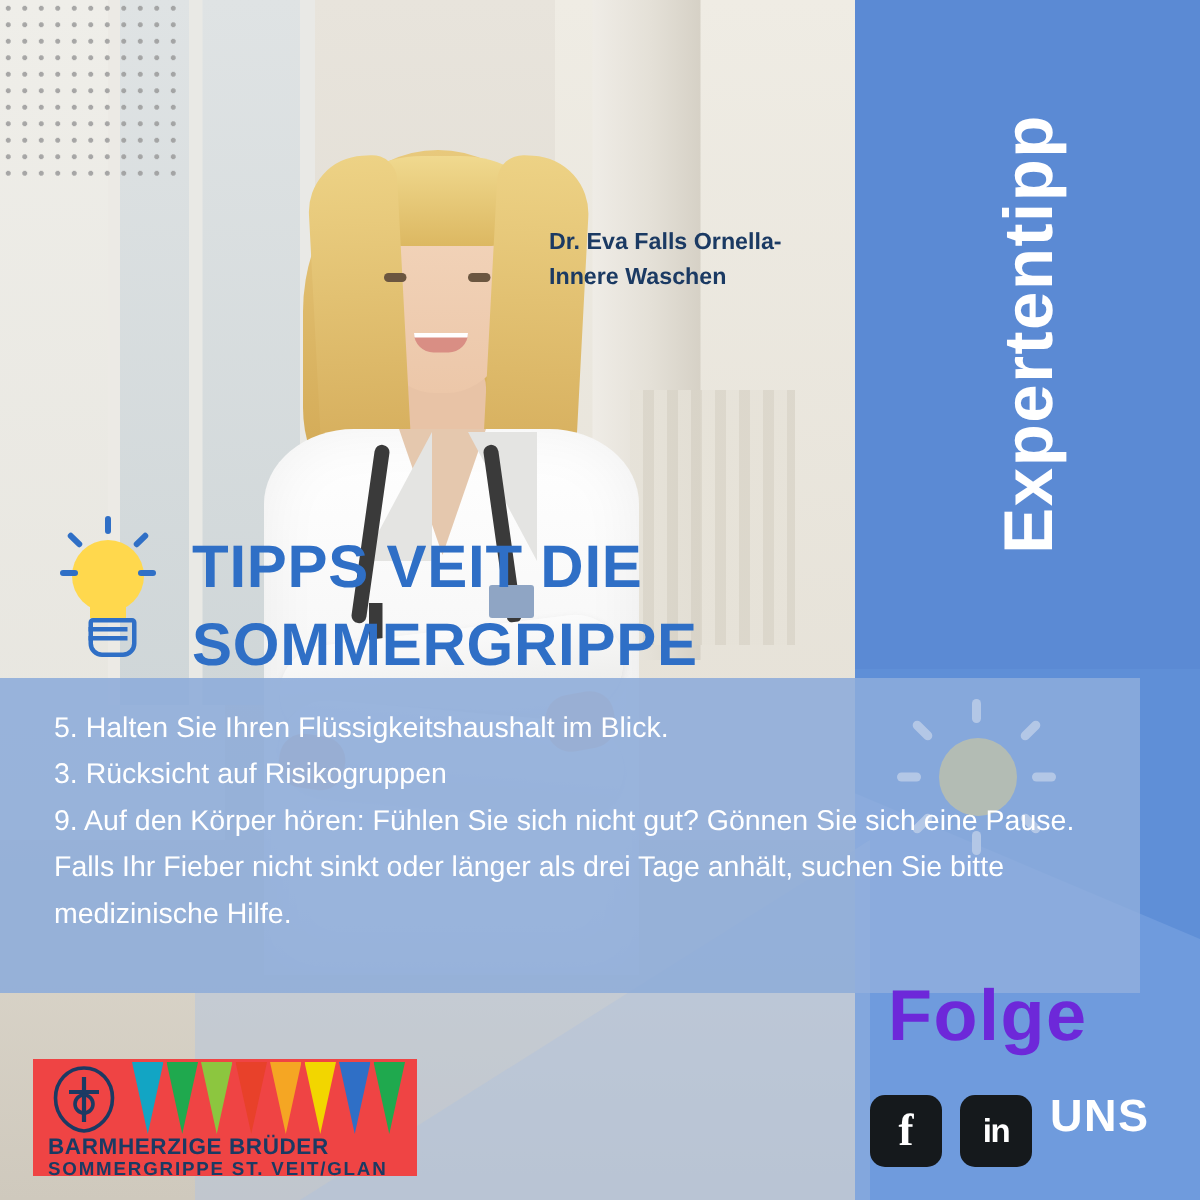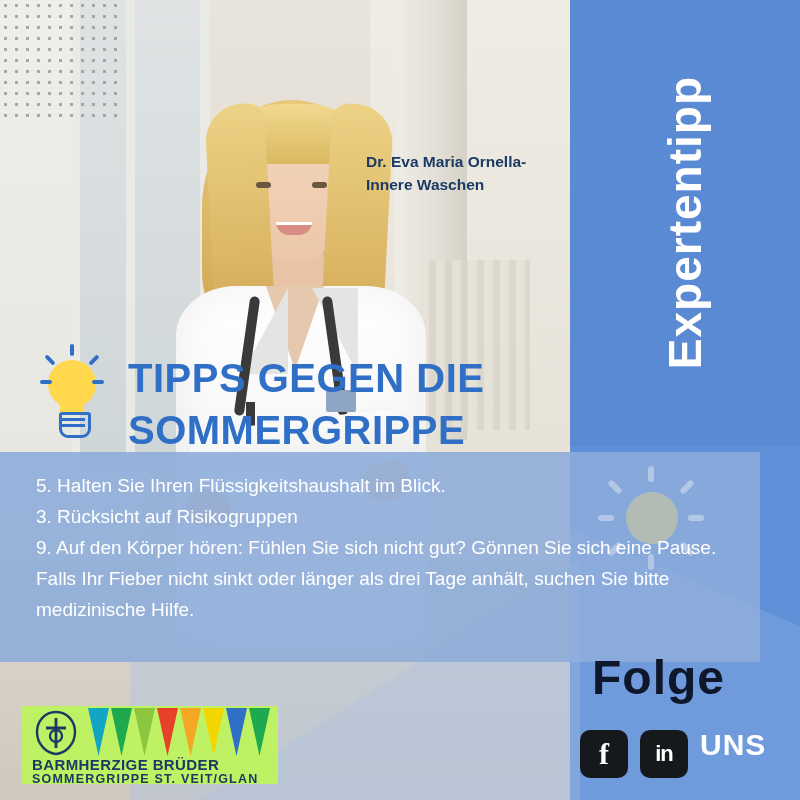--- a/index.html
+++ b/index.html
@@ -250,40 +250,40 @@
 
   
   .doc-name {
     position: absolute; left: 366px; top: 150px; width: 210px;
     font-size: 15.5px; font-weight: bold; color: #1b3a63; line-height: 23px;
   }
 
   
   .logo-box {
     position: absolute; left: 22px; top: 706px; width: 256px; height: 78px;
-    background: #bef264;
+    background: #ef4444;
   }
   .logo-mark {
     position: absolute; left: 10px; top: 4px; width: 48px; height: 46px;
   }
   .logo-bars { position: absolute; left: 66px; top: 2px; width: 182px; height: 48px; display: flex; gap: 2px; }
   .bar { width: 22px; height: 48px; clip-path: polygon(0 0, 100% 0, 50% 100%); }
   .logo-text1 {
     position: absolute; left: 10px; top: 50px; font-size: 15px; font-weight: bold;
     color: #1b3a63; letter-spacing: .4px;
   }
   .logo-text2 {
     position: absolute; left: 10px; top: 66px; font-size: 12.5px; font-weight: bold;
     color: #1b3a63; letter-spacing: 1.2px;
   }
 
   
   .folge {
     position: absolute; left: 592px; top: 650px;
-    font-size: 48px; font-weight: bold; color: #0f172a; letter-spacing: 1px;
+    font-size: 48px; font-weight: bold; color: #6d28d9; letter-spacing: 1px;
   }
   .uns {
     position: absolute; left: 700px; top: 728px;
     font-size: 30px; font-weight: bold; color: #ffffff; letter-spacing: 1px;
   }
   .social {
     position: absolute; left: 580px; top: 730px; display: flex; gap: 12px;
   }
   .sq {
     width: 48px; height: 48px; border-radius: 10px; background: #15191c;
@@ -348,21 +348,21 @@
     <div class="ray" style="left:52px; top:88px; width:6px; height:16px;"></div>
     <div class="ray" style="left:2px; top:49px; width:16px; height:6px;"></div>
     <div class="ray" style="left:92px; top:49px; width:16px; height:6px;"></div>
     <div class="ray" style="left:16px; top:13px; width:6px; height:16px; transform:rotate(-45deg);"></div>
     <div class="ray" style="left:88px; top:13px; width:6px; height:16px; transform:rotate(45deg);"></div>
     <div class="ray" style="left:16px; top:75px; width:6px; height:16px; transform:rotate(45deg);"></div>
     <div class="ray" style="left:88px; top:75px; width:6px; height:16px; transform:rotate(-45deg);"></div>
   </div>
 
   <div class="doc-name">
-    <div>Dr. Eva Maria Ornella-</div>
+    <div>Dr. Eva Falls Ornella-</div>
     <div>Innere Waschen</div>
   </div>
 
   <div class="tri-diag"></div>
   <div class="tri-light"></div>
 
   <div class="tips-panel"></div>
   <div class="tips-panel-2"></div>
 
   <div class="bulb">
@@ -371,21 +371,21 @@
     <div class="bulb-base"></div>
     <div class="bulb-base-line" style="top:68px;"></div>
     <div class="bulb-base-line" style="top:74px;"></div>
     <div class="bulb-ray" style="left:30px; top:-6px; width:4px; height:12px;"></div>
     <div class="bulb-ray" style="left:0px;  top:30px; width:12px; height:4px;"></div>
     <div class="bulb-ray" style="left:52px; top:30px; width:12px; height:4px;"></div>
     <div class="bulb-ray" style="left:8px;  top:4px;  width:4px; height:12px; transform:rotate(-45deg);"></div>
     <div class="bulb-ray" style="left:52px; top:4px;  width:4px; height:12px; transform:rotate(45deg);"></div>
   </div>
 
-  <div class="headline">TIPPS GEGEN DIE SOMMERGRIPPE</div>
+  <div class="headline">TIPPS VEIT DIE SOMMERGRIPPE</div>
 
   <div class="tips-text">
     <div>5. Halten Sie Ihren Flüssigkeitshaushalt im Blick.</div>
     <div>3. Rücksicht auf Risikogruppen</div>
     <div class="wrap">9. Auf den Körper hören: Fühlen Sie sich nicht gut? Gönnen Sie sich eine Pause. Falls Ihr Fieber nicht sinkt oder länger als drei Tage anhält, suchen Sie bitte medizinische Hilfe.</div>
   </div>
 
   <div class="folge">Folge</div>
   <div class="uns">UNS</div>
   <div class="social">

